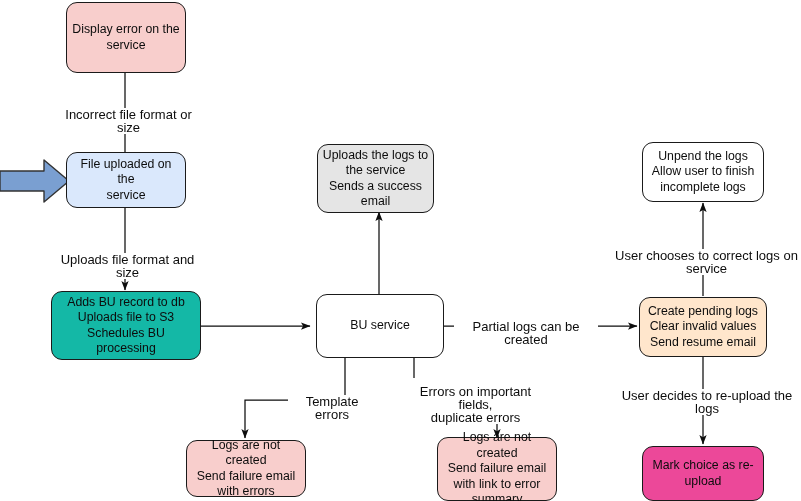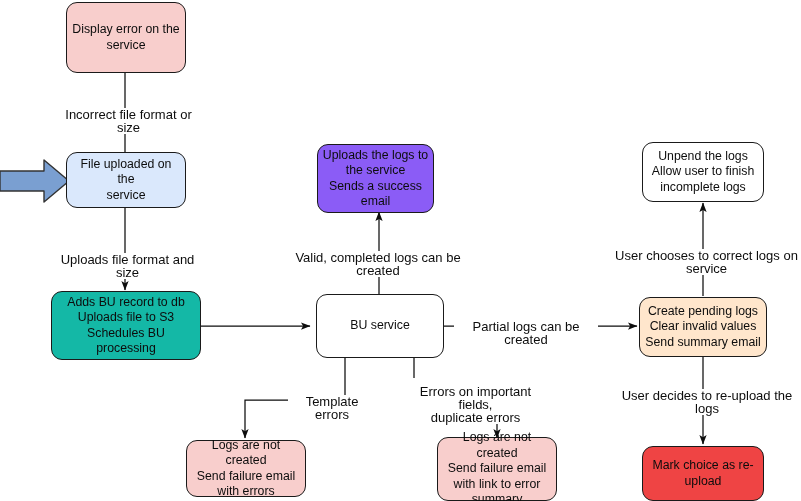--- a/index.html
+++ b/index.html
@@ -98,21 +98,21 @@
   <div class="node" style="left:66px; top:2px; width:120px; height:71px; background:#f8cecc;">Display error on the
 service</div>
 
   <div class="node" style="left:66px; top:152px; width:120px; height:56px; background:#dae8fc;">File uploaded on the
 service</div>
 
   <div class="node" style="left:51px; top:291px; width:150px; height:69px; background:#14b8a6;">Adds BU record to db
 Uploads file to S3
 Schedules BU processing</div>
 
-  <div class="node" style="left:317px; top:144px; width:117px; height:69px; background:#8b5cf6;">Uploads the logs to
+  <div class="node" style="left:317px; top:144px; width:117px; height:69px; background:#e5e5e5;">Uploads the logs to
 the service
 Sends a success
 email</div>
 
   <div class="node" style="left:316px; top:294px; width:128px; height:64px; background:#ffffff;">BU service</div>
 
   <div class="node" style="left:186px; top:440px; width:120px; height:57px; background:#f8cecc;">Logs are not created
 Send failure email
 with errors</div>
 
@@ -120,30 +120,29 @@
 Send failure email
 with link to error
 summary</div>
 
   <div class="node" style="left:642px; top:142px; width:122px; height:60px; background:#ffffff;">Unpend the logs
 Allow user to finish
 incomplete logs</div>
 
   <div class="node" style="left:639px; top:297px; width:128px; height:60px; background:#ffe6cc;">Create pending logs
 Clear invalid values
-Send summary email</div>
+Send resume email</div>
 
-  <div class="node" style="left:642px; top:446px; width:122px; height:55px; background:#ef4444;">Mark choice as re-
+  <div class="node" style="left:642px; top:446px; width:122px; height:55px; background:#ec4899;">Mark choice as re-
 upload</div>
 
   <div class="edge-label" style="left:55px; top:108px; width:143px;">Incorrect file format or size</div>
 
   <div class="edge-label" style="left:54px; top:253px; width:143px;">Uploads file format and size</div>
 
-  <div class="edge-label" style="left:281px; top:251px; width:190px;">Valid, completed logs can be created</div>
 
   <div class="edge-label" style="left:454px; top:320px; width:140px;">Partial logs can be created</div>
 
   <div class="edge-label" style="left:288px; top:395px; width:84px;">Template errors</div>
 
   <div class="edge-label" style="left:406px; top:379px; width:135px;margin-top:6px;">Errors on important fields,
 duplicate errors</div>
 
   <div class="edge-label" style="left:608px; top:249px; width:193px;">User chooses to correct logs on service</div>
 

